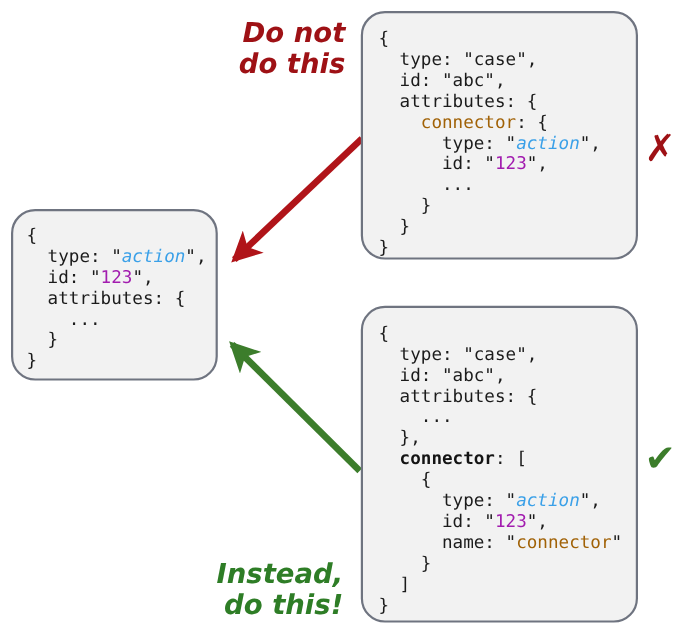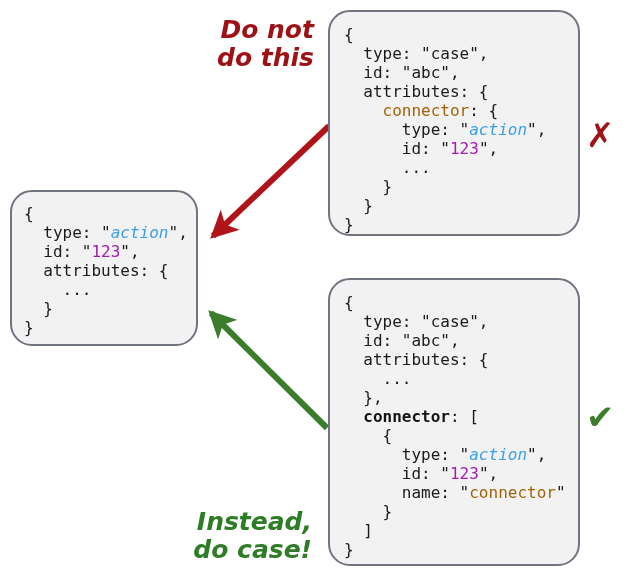--- a/index.html
+++ b/index.html
@@ -137,18 +137,18 @@
 <span class="tok-plain">      id: "</span><span class="tok-num">123</span><span class="tok-plain">",</span>
 <span class="tok-plain">      name: "</span><span class="tok-pink">connector</span><span class="tok-plain">"</span>
 <span class="tok-plain">    }</span>
 <span class="tok-plain">  ]</span>
 <span class="tok-plain">}</span></div>
   </div>
 
   <div class="label" id="label-bad">Do not
 do this</div>
   <div class="label" id="label-good">Instead,
-do case!</div>
+do this!</div>
 
   <div class="mark" id="mark-x">✗</div>
   <div class="mark" id="mark-check">✔</div>
 
 </div>
 
 </body></html>

